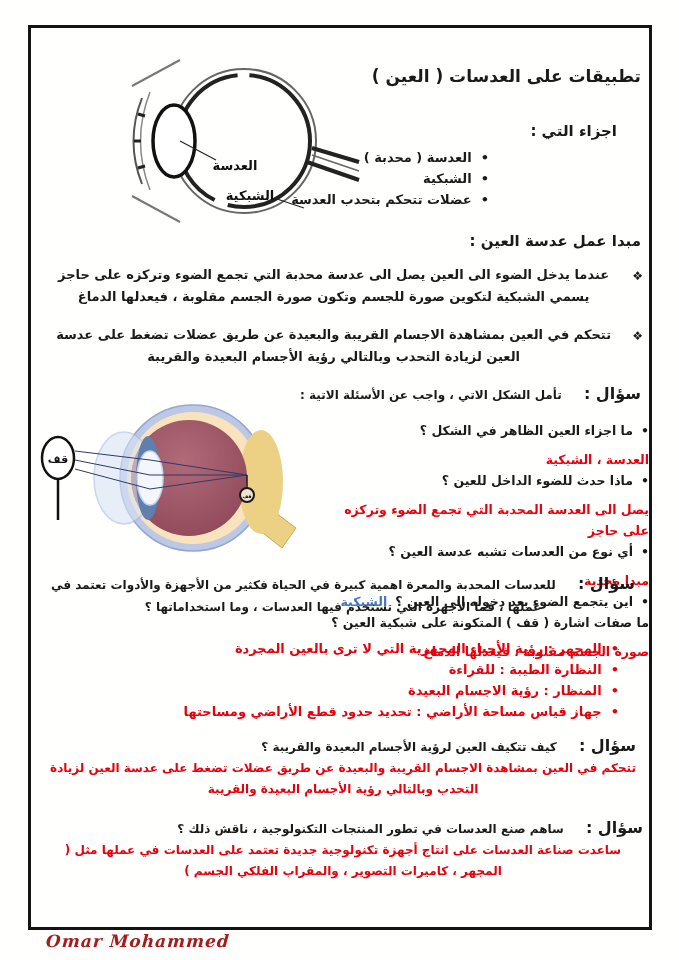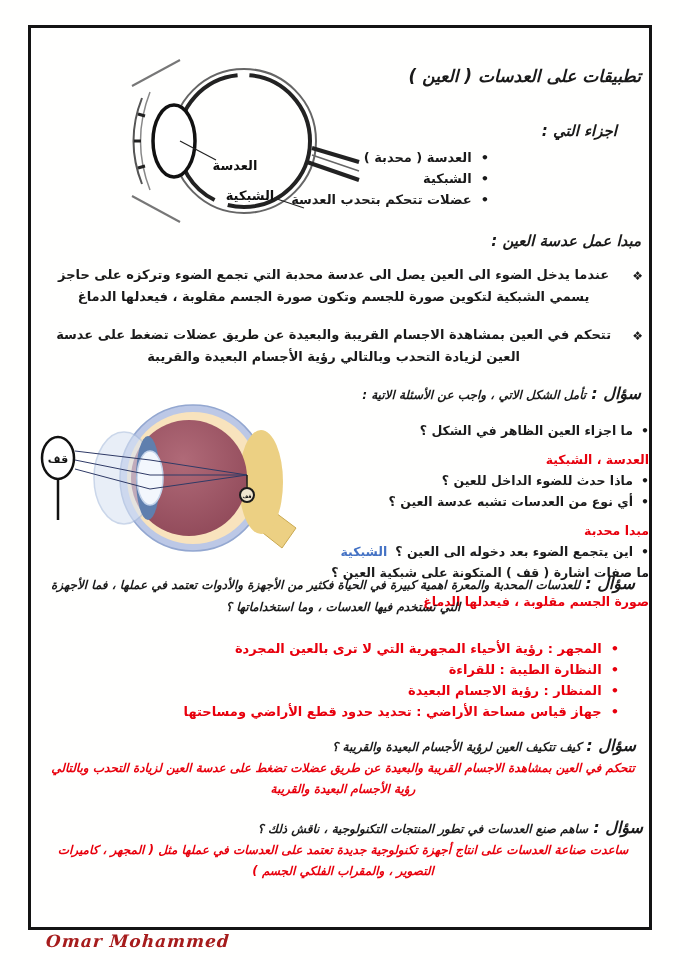--- a/index.html
+++ b/index.html
@@ -1,33 +1,33 @@
 <!DOCTYPE html>
 <html lang="ar" style="--answer-red: #e8000d; --answer-blue: #4472c4; --text-black: #1a1a1a; --signature-red: #a61c1c;"><head>
 <meta charset="utf-8">
 <style>
   html,body{margin:0;padding:0;background:#fff;}
   .page{position:relative;width:679px;height:960px;background:#fffffe;overflow:hidden;
         font-family:"DejaVu Sans","Liberation Sans",sans-serif;color:var(--text-black,#1a1a1a);}
   .frame{position:absolute;left:28px;top:25px;width:618px;height:899px;border:3px solid #141414;}
   .abs{position:absolute;}
-  .rtl{direction:rtl;unicode-bidi:isolate;font-style:italic;}
+  .rtl{direction:rtl;unicode-bidi:isolate;}
   .title{font-size:17px;font-weight:700;}
   .h{font-size:15px;font-weight:700;}
   .body-sm{font-size:12px;line-height:21px;font-weight:700;}
   .red{color:var(--answer-red,#e8000d);}
   .blue{color:var(--answer-blue,#4472c4);}
   .brow{display:flex;direction:rtl;gap:9px;font-size:13px;line-height:21px;font-weight:700;}
   .brow .dot{flex:0 0 auto;}
   .drow{display:flex;direction:rtl;gap:8px;font-size:13px;line-height:22px;font-weight:700;}
   .drow .dmd{flex:0 0 auto;font-size:12px;padding-top:1px;}
   .drow .txt{flex:1;text-align:center;}
   .center{text-align:center;}
   .right{text-align:right;}
-  .qlabel{font-size:16px;font-weight:700;}
+  .qlabel{font-size:16px;font-weight:700;margin-left:17px;}
   .qa-list{display:flex;flex-direction:column;}
   .qa-row{display:flex;direction:rtl;gap:8px;font-size:12.5px;line-height:21px;font-weight:700;
           text-align:right;flex-wrap:wrap;}
   .qa-row .dot{flex:0 0 auto;}
   .sig{font-family:"DejaVu Serif","Liberation Serif",serif;font-style:italic;font-weight:700;
        font-size:17px;color:var(--signature-red,#a61c1c);letter-spacing:1px;transform:skewX(-4deg);}
   svg{display:block;}
 </style>
 </head>
 <body>
@@ -130,20 +130,21 @@
 
   <div class="abs qa-list" style="top:420px;right:30px;width:324px;">
     <div class="qa-row">
       <span class="dot">•</span>
       <span>ما اجزاء العين الظاهر في الشكل ؟</span>
       <span class="red">العدسة ، الشبكية</span>
     </div>
     <div class="qa-row">
       <span class="dot">•</span>
       <span>ماذا حدث للضوء الداخل للعين ؟</span>
+      <span class="red">يصل الى العدسة المحدبة التي تجمع الضوء وتركزه على حاجز</span>
     </div>
     <div class="qa-row">
       <span class="dot">•</span>
       <span>أي نوع من العدسات تشبه عدسة العين ؟</span>
       <span class="red">مبدا محدبة</span>
     </div>
     <div class="qa-row">
       <span class="dot">•</span>
       <span>اين يتجمع الضوء بعد دخوله الى العين ؟</span>
       <span class="blue">الشبكية</span>

